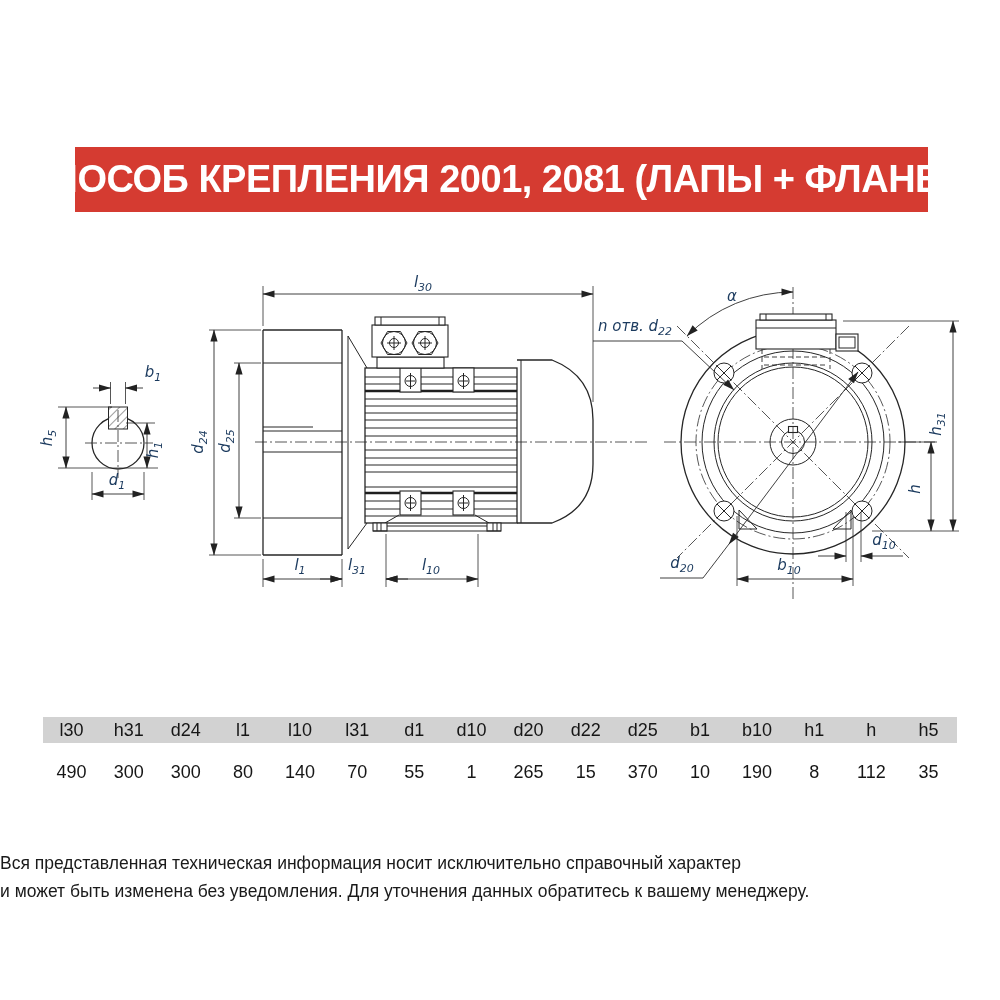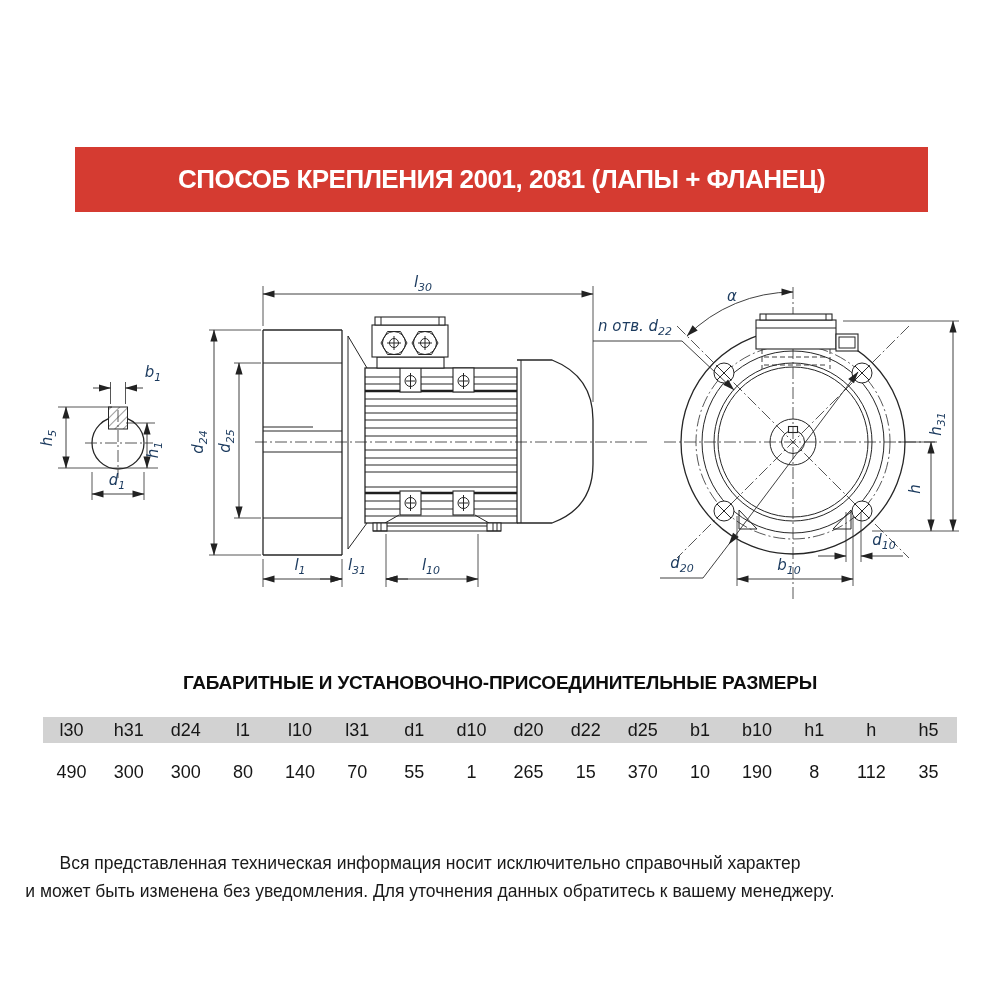--- a/index.html
+++ b/index.html
@@ -1,36 +1,36 @@
 <!DOCTYPE html>
 <html><head>
 <meta charset="utf-8">
 <style>
   html,body{margin:0;padding:0;background:#ffffff;}
   body{font-family:"Liberation Sans", sans-serif;color:#111;}
   .page{position:relative;width:1000px;height:1000px;background:#fff;overflow:hidden;}
 
   .banner{position:absolute;left:75px;top:147px;width:853px;height:65px;
     background:#d53b31;display:flex;align-items:center;justify-content:center;}
-  .banner span{color:#fff;font-weight:bold;font-size:26px;letter-spacing:-0.5px;white-space:nowrap;}
+  .banner span{color:#fff;font-weight:bold;font-size:38px;letter-spacing:-0.5px;white-space:nowrap;}
 
   .drawing-svg{position:absolute;left:0;top:0;width:1000px;height:1000px;}
 
   .section-title{position:absolute;left:0;top:672px;width:1000px;text-align:center;
     font-weight:bold;font-size:19px;letter-spacing:-0.2px;color:#0d0d0d;}
 
   .dim-table{position:absolute;left:43px;top:717px;width:914px;}
   .dim-row{display:flex;width:100%;}
   .dim-row > div{flex:1 1 0;text-align:center;font-size:18px;color:#161616;}
   .dim-head{background:#d2d2d2;height:26px;align-items:center;}
   .dim-head > div{line-height:26px;}
   .dim-vals{height:34px;}
   .dim-vals > div{line-height:40px;margin-top:9px;}
 
-  .footer{position:absolute;left:0;top:849px;width:860px;text-align:center;
+  .footer{position:absolute;left:0;top:849px;width:860px;text-align:left;
     font-size:17.5px;line-height:1.6;color:#1a1a1a;}
   .footer b{font-weight:normal;}
 
   
   .ln{stroke:#262626;stroke-width:1.3;fill:none;}
   .th{stroke:#262626;stroke-width:1;fill:none;}
   .tk{stroke:#1e1e1e;stroke-width:2.4;fill:none;}
   .ext{stroke:#2b2b2b;stroke-width:0.8;fill:none;}
   .dim{stroke:#2b2b2b;stroke-width:0.9;fill:none;}
   .cl{stroke:#2b2b2b;stroke-width:0.8;fill:none;stroke-dasharray:12 3 2 3;}
@@ -278,21 +278,20 @@
         <text x="635" y="331" text-anchor="middle" class="dimlab" fill="#1b3a5e"><tspan>n отв. d</tspan><tspan dy="4" class="sub">22</tspan></text>
         <text x="732" y="301" text-anchor="middle" class="dimlab" fill="#1b3a5e"><tspan>α</tspan></text>
         <text x="941" y="424" text-anchor="middle" class="dimlab" fill="#1b3a5e" transform="rotate(-90 941 424)"><tspan>h</tspan><tspan dy="4" class="sub">31</tspan></text>
         <text x="920" y="489" text-anchor="middle" class="dimlab" fill="#1b3a5e" transform="rotate(-90 920 489)"><tspan>h</tspan></text>
         <text x="884" y="545" text-anchor="middle" class="dimlab" fill="#1b3a5e"><tspan>d</tspan><tspan dy="4" class="sub">10</tspan></text>
         <text x="789" y="570" text-anchor="middle" class="dimlab" fill="#1b3a5e"><tspan>b</tspan><tspan dy="4" class="sub">10</tspan></text>
         <text x="682" y="568" text-anchor="middle" class="dimlab" fill="#1b3a5e"><tspan>d</tspan><tspan dy="4" class="sub">20</tspan></text>
       </g>
   </svg>
 
-  <div class="section-title">ГАБАРИТНЫЕ И УСТАНОВОЧНО-ПРИСОЕДИНИТЕЛЬНЫЕ РАЗМЕРЫ</div>
 
   <div class="dim-table">
     <div class="dim-row dim-head" id="dim-head">
         <div>l30</div>
         <div>h31</div>
         <div>d24</div>
         <div>l1</div>
         <div>l10</div>
         <div>l31</div>
         <div>d1</div>

